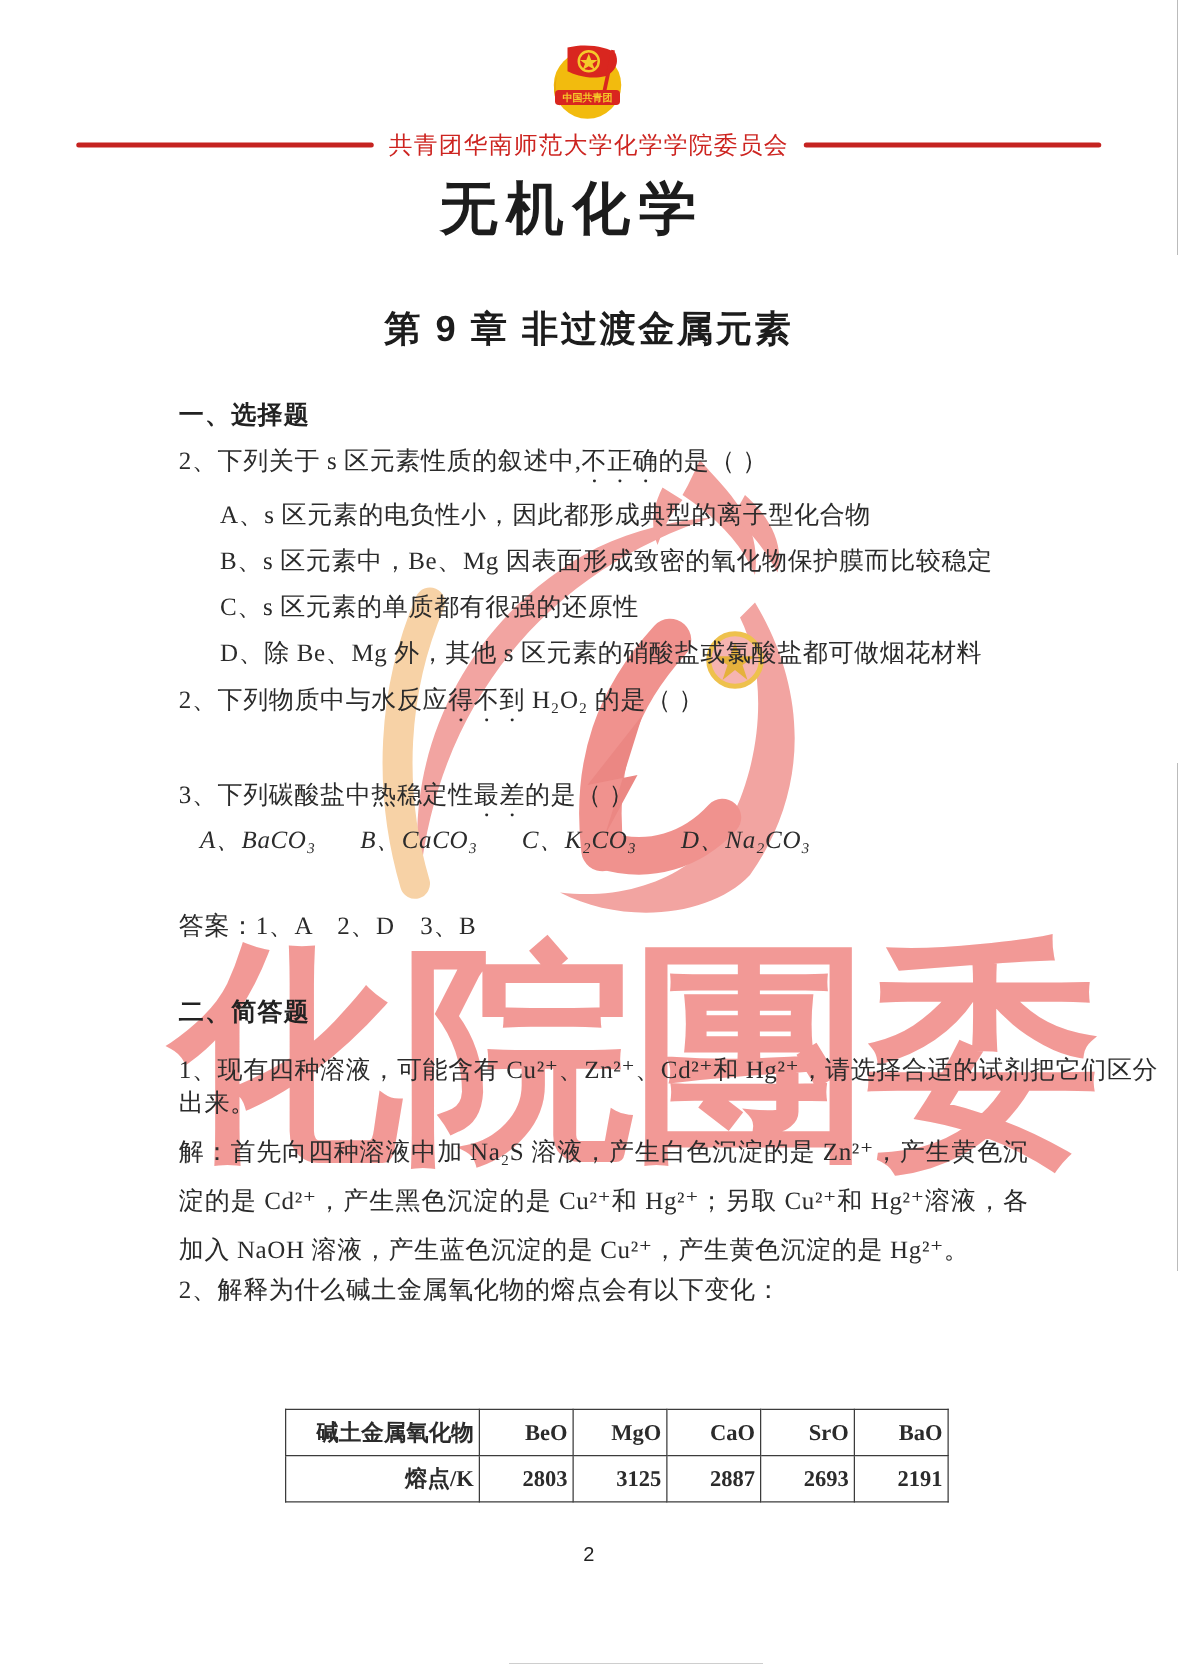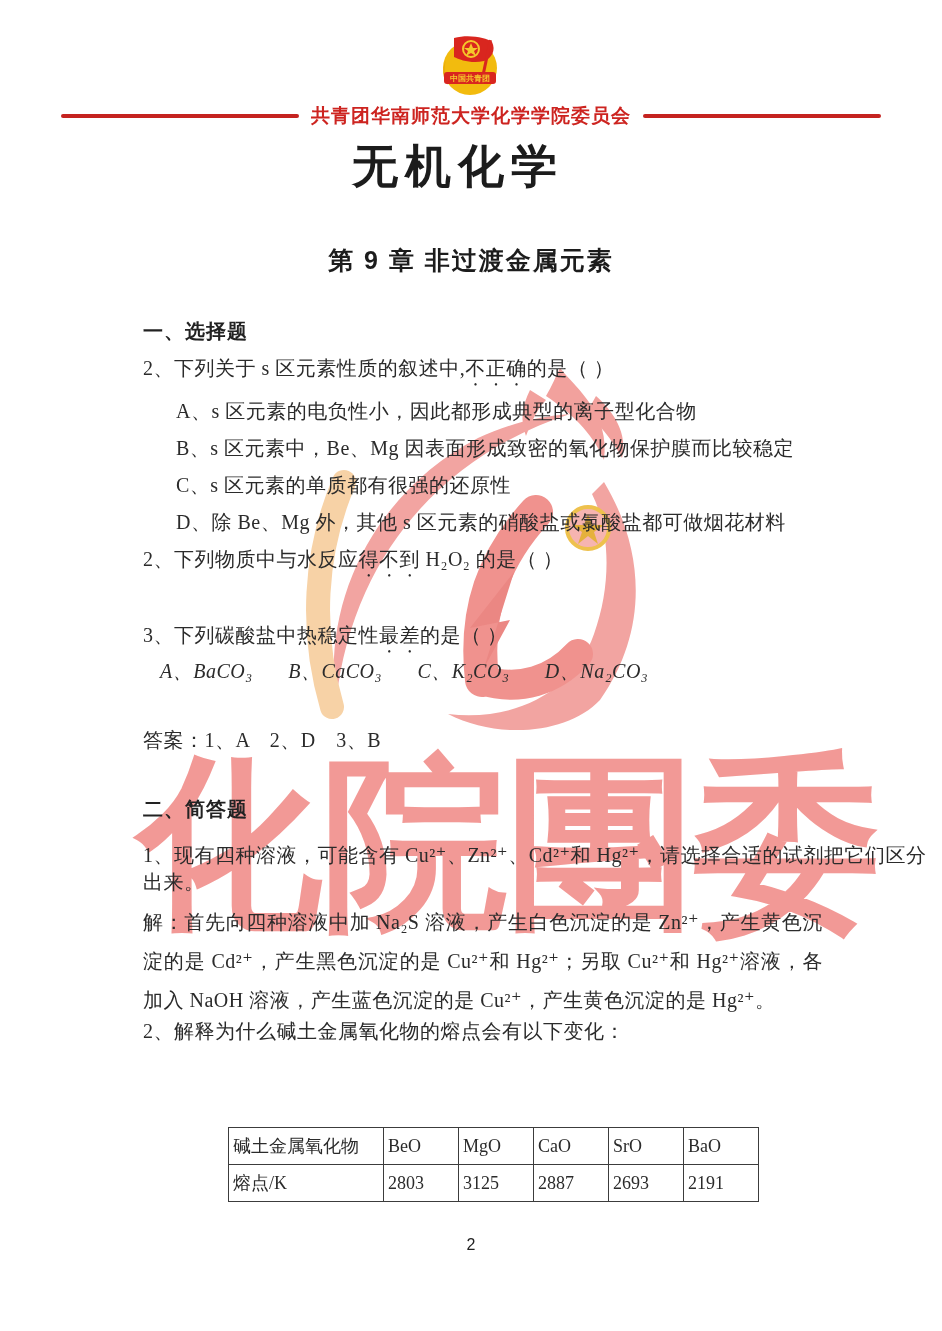--- a/index.html
+++ b/index.html
@@ -27,32 +27,32 @@
   .top-emblem{position:absolute;left:436px;top:28px;width:72px;height:70px;z-index:2;}
   .header-band{
     position:absolute;left:0;top:103px;width:942px;height:26px;z-index:2;
     display:flex;align-items:center;justify-content:center;
   }
   .header-rule{height:4px;background:#c52320;border-radius:2px;}
   .rule-left{width:238px;margin-right:12px;}
   .rule-right{width:238px;margin-left:12px;}
   .org-name{
     font-family:"Liberation Sans","DejaVu Sans",sans-serif;
-    font-weight:bold;font-size:19px;color:#cd2420;letter-spacing:1px;white-space:nowrap;
+    font-weight:normal;font-size:19px;color:#cd2420;letter-spacing:1px;white-space:nowrap;
   }
   
   .doc-title{
     position:absolute;left:0;top:136px;width:916px;z-index:2;
     text-align:center;font-size:46px;font-weight:600;letter-spacing:7px;color:#1c1c1c;
   }
   .chapter-title{
     position:absolute;left:0;top:244px;width:942px;z-index:2;
     text-align:center;
     font-family:"Liberation Sans","DejaVu Sans",sans-serif;
-    font-size:25px;font-weight:bold;color:#1c1c1c;letter-spacing:2px;
+    font-size:29px;font-weight:bold;color:#1c1c1c;letter-spacing:2px;
   }
   
   .abs{position:absolute;z-index:2;}
   .sec-head{
     font-family:"Liberation Sans","DejaVu Sans",sans-serif;
     font-weight:bold;font-size:20px;color:#222;letter-spacing:1px;
   }
   .q-line,.opt-line,.ans-line,.para{font-size:20px;color:#2b2b2b;letter-spacing:0.5px;}
   .em-dots{
     -webkit-text-emphasis:filled dot;-webkit-text-emphasis-position:under left;
@@ -61,21 +61,21 @@
   .opt-row span{display:inline-block;margin-right:30px;}
   .para{width:680px;line-height:39px;text-align:justify;}
   
   .mp-table{
     position:absolute;left:228px;top:1127px;z-index:2;
     border-collapse:collapse;
     font-size:18px;color:#2b2b2b;
   }
   .mp-table th,.mp-table td{
     border:1.5px solid #3c3c3c;
-    font-weight:normal;text-align:left;vertical-align:middle;
+    font-weight:bold;text-align:right;vertical-align:middle;
     height:36px;padding:0 4px;
   }
   .col-label{width:146px;}
   .col-val{width:66px;}
   
   .page-num{
     position:absolute;left:0;top:1236px;width:942px;z-index:2;
     text-align:center;font-size:16px;color:#222;
     font-family:"Liberation Sans","DejaVu Sans",sans-serif;
   }

